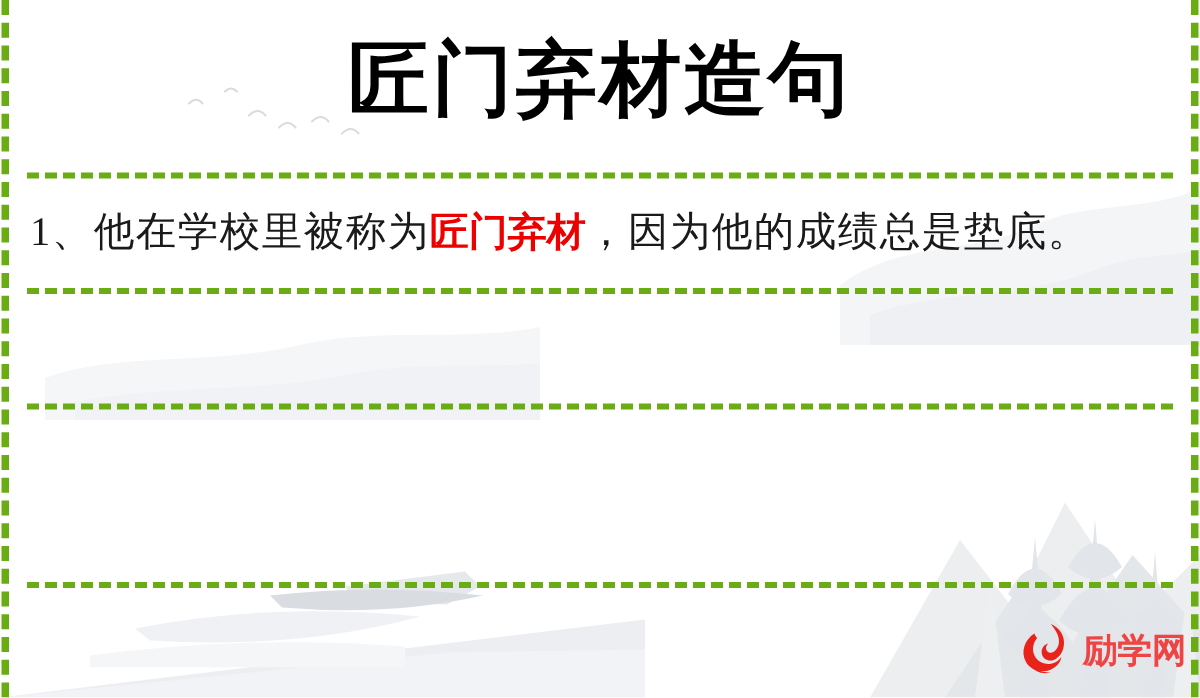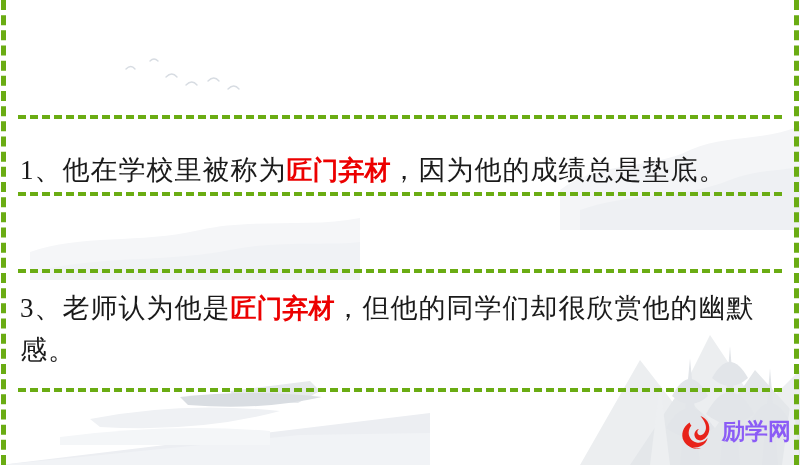--- a/index.html
+++ b/index.html
@@ -119,21 +119,21 @@
   .sentence {
     position: absolute;
     left: 20px;
     width: 756px;
     font-family: "Liberation Serif", "DejaVu Serif", serif;
     font-size: 27px;
     line-height: 42px;
     color: #1a1a1a;
     letter-spacing: 1px;
   }
-  #sentence-0 { top: 133px; margin-top: 16px; }
+  #sentence-0 { top: 133px; }
   #sentence-1 { top: 210px; }
   #sentence-2 { top: 287px; }
 
   .idiom {
     color: #ec0000;
     font-weight: 700;
     font-family: "DejaVu Sans", "Liberation Sans", sans-serif;
     font-size: 26px;
     letter-spacing: 0;
   }
@@ -148,25 +148,25 @@
     display: flex;
     align-items: center;
     gap: 6px;
   }
   #logo-mark {
     width: 40px;
     height: 40px;
     flex: 0 0 40px;
   }
   #logo-text {
-    font-family: Liberation Mono, monospace;
+    font-family: Liberation Serif, serif;
     font-weight: 700;
     font-size: 23px;
     line-height: 23px;
-    color: #8b5cf6;
+    color: #ef4444;
     letter-spacing: 0px;
     white-space: nowrap;
   }
 </style>
 </head>
 <body>
 
 <div id="page">
 
   <div id="wm-layer">
@@ -228,29 +228,27 @@
 
   </div>
 
   <div id="frame-left"></div>
   <div id="frame-right"></div>
   <div class="divider" id="divider-0"></div>
   <div class="divider" id="divider-1"></div>
   <div class="divider" id="divider-2"></div>
   <div class="divider" id="divider-3"></div>
 
+  <div id="title">匠门弃材造句</div>
 
   <div class="sentence" id="sentence-0">
     <span>1、</span><span>他在学校里被称为</span><span class="idiom">匠门弃材</span><span>，因为他的成绩总是垫底。</span>
   </div>
 
 
-  <div class="sentence" id="sentence-2">
-    <span>3、</span><span>老师认为他是</span><span class="idiom">匠门弃材</span><span>，但他的同学们却很欣赏他的幽默感。</span>
-  </div>
 
   <div id="logo">
     <svg id="logo-mark" viewBox="0 0 40 40">
       <path d="M24.5 3 C30 9.5 31.5 15 28.5 19.5 C26.5 22.5 23.5 23 22 21 C20.8 19.4 21.4 17.2 23 16 C20 16.6 17.8 19.6 18.6 23 C19.4 26.6 23.2 28.4 26.8 26.8 C33 24 35.4 15.2 31.4 8.6 C29.8 6 27.4 4.2 24.5 3 Z" fill="#e8231a"></path>
       <path d="M13.6 9.4 C7 13.6 4.4 21.6 7.8 28 C10.8 33.6 17.8 36 24 33.6 C28.4 31.9 31 28.6 31.6 25 C29 28.6 24.6 30.4 20.4 29.4 C14.8 28 11.6 22.6 13 17.2 C13.4 15.4 14.2 13.8 15.4 12.4 C14.6 11.6 14 10.6 13.6 9.4 Z" fill="#e8231a"></path>
       <path d="M10.4 30.4 C13.6 35 19.6 37 25 35.2 C20.6 35.8 16 34.4 13 31.4 C12.1 31.1 11.2 30.8 10.4 30.4 Z" fill="#e8231a"></path>
     </svg>
     <span id="logo-text">励学网</span>
   </div>
 

